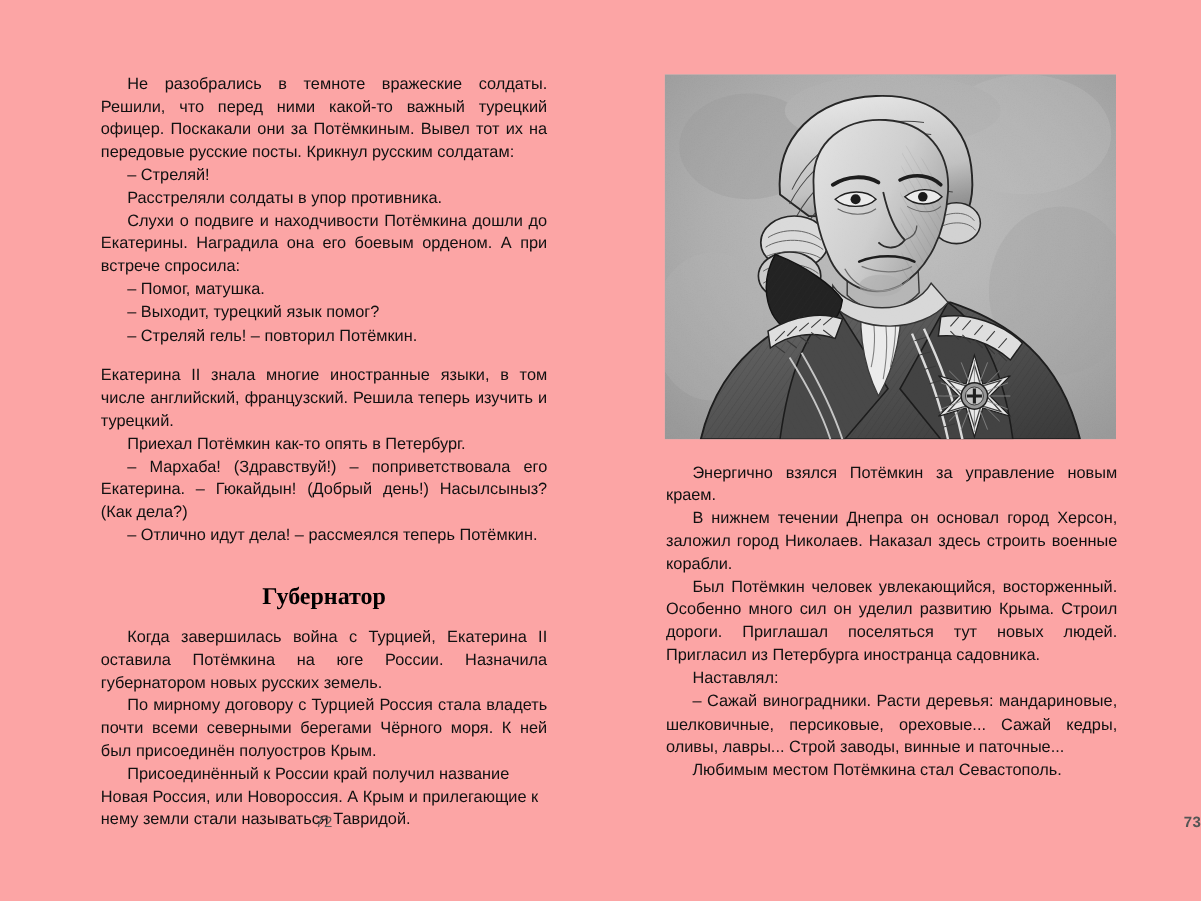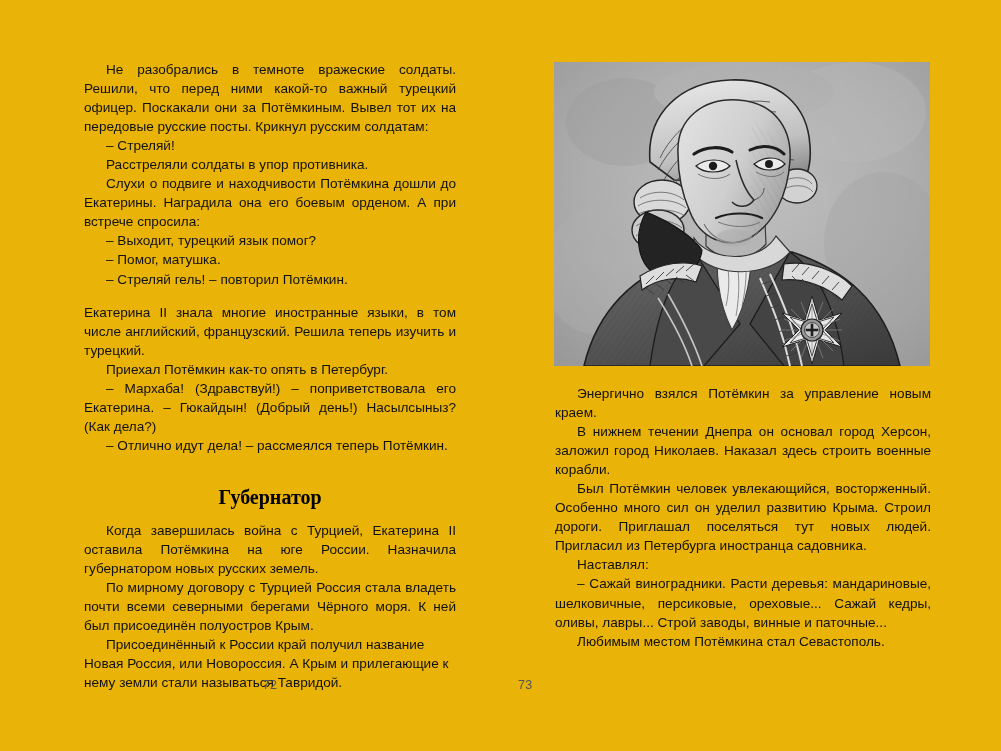--- a/index.html
+++ b/index.html
@@ -11,21 +11,21 @@
     width: 1001px;
     height: 751px;
     overflow: hidden;
     font-family: "Liberation Sans", sans-serif;
     color: #000000;
   }
   .spread {
     position: relative;
     width: 1001px;
     height: 751px;
-    background: #eab308;
+    background: #fca5a5;
   }
   .page {
     position: absolute;
     top: 0;
     height: 751px;
   }
   .page-left  { left: 0;   width: 500px; }
   .page-right { left: 500px; width: 501px; }
 
   .col {
@@ -67,21 +67,21 @@
 
   
   .folio {
     position: absolute;
     top: 678px;
     font-size: 12.5px;
     color: #555555;
     letter-spacing: 0.3px;
   }
   .folio-left  { left: 0; width: 500px; text-align: center; text-indent: 40px;}
-  .folio-right { left: 0; width: 501px; text-align: left; text-indent: 18px;}
+  .folio-right { left: 0; width: 501px; text-align: right; text-indent: 18px; font-weight: bold;}
 
   
   .illus {
     position: absolute;
     left: 54px;
     top: 62px;
     width: 376px;
     height: 304px;
     overflow: hidden;
     background: #b4b4b4;
@@ -94,22 +94,22 @@
 <div class="spread">
 
   <div class="page page-left">
 
     <div class="col col-left">
 
       <p class="ind">Не разобрались в темноте вражеские солдаты. Решили, что перед ними какой-то важный турецкий офицер. Поскакали они за Потёмкиным. Вывел тот их на передовые русские посты. Крикнул русским солдатам:</p>
       <p class="dlg">– Стреляй!</p>
       <p class="ind">Расстреляли солдаты в упор противника.</p>
       <p class="ind">Слухи о подвиге и находчивости Потёмкина дошли до Екатерины. Наградила она его боевым орденом. А при встрече спросила:</p>
+      <p class="dlg">– Помог, матушка.</p>
       <p class="dlg">– Выходит, турецкий язык помог?</p>
-      <p class="dlg">– Помог, матушка.</p>
       <p class="dlg">– Стреляй гель! – повторил Потёмкин.</p>
       <p class="noind">Екатерина II знала многие иностранные языки, в том числе английский, французский. Решила теперь изучить и турецкий.</p>
       <p class="ind">Приехал Потёмкин как-то опять в Петербург.</p>
       <p class="dlg">– Мархаба! (Здравствуй!) – поприветствовала его Екатерина. – Гюкайдын! (Добрый день!) Насылсыныз? (Как дела?)</p>
       <p class="dlg">– Отлично идут дела! – рассмеялся теперь Потёмкин.</p>
 
       <div class="gap-before-title"></div>
       <h2 class="chapter-title">Губернатор</h2>
       <div class="gap-after-title"></div>
 

